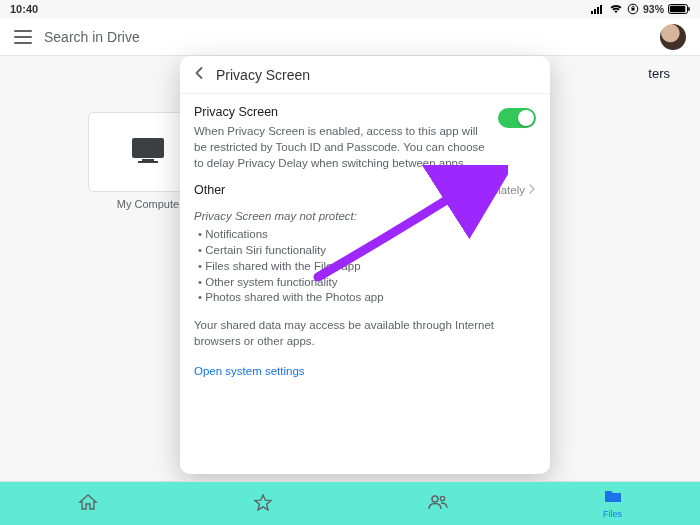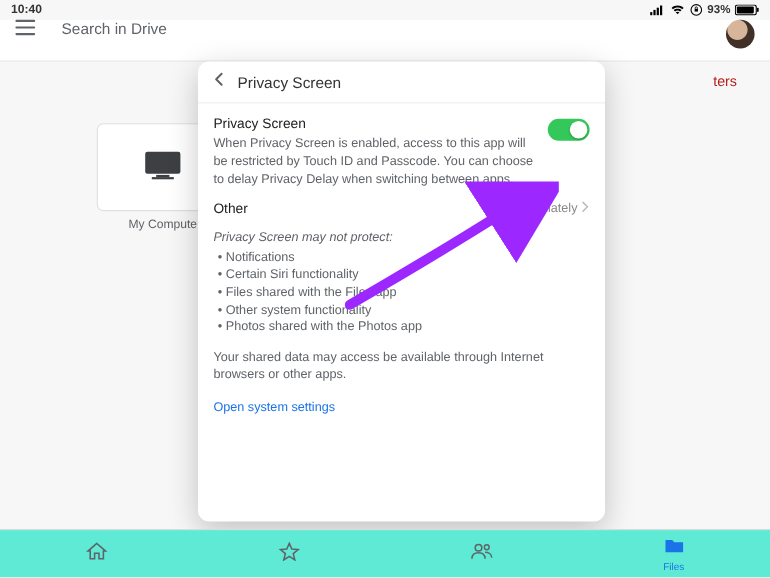--- a/index.html
+++ b/index.html
@@ -21,40 +21,41 @@
     font-size: 11px;
     font-weight: 600;
     background: #f7f7f7;
   }
   .status-right { display: flex; align-items: center; gap: 4px; }
   .status-right svg { display: block; }
   
   .search-bar {
     height: 38px;
     display: flex;
+    align-items: center;
     padding: 0 14px;
     background: #fff;
     border-bottom: 1px solid #e5e5e5;
-    gap: 24px;
+    gap: 12px;
   }
   .hamburger-icon { width: 18px; height: 14px; display:flex; flex-direction:column; justify-content:space-between; }
   .hamburger-icon span { display:block; height:2px; background:#5f6368; border-radius:1px; }
   .search-placeholder { flex:1; color:#5f6368; font-size:14px; }
   .avatar { width:26px; height:26px; border-radius:50%; background: radial-gradient(circle at 40% 35%, #d6b59a 0 38%, #403028 42% 100%); }
   
   .bg-area { position:relative; height: calc(100% - 18px - 38px - 44px); }
   .bg-tabs {
     height: 34px;
     display:flex; align-items:center;
     padding: 0 30px 0 190px;
     font-size:13px; color:#555;
     position:relative;
   }
   .bg-tabs .tab-left { flex:1; }
-  .bg-tabs .tab-right { color:#b91c1c; }
+  .bg-tabs .tab-right { color:#0f172a; }
   .bg-card {
     position:absolute;
     left: 88px; top: 56px;
     width: 120px; height: 80px;
     background:#fff;
     border:1px solid #e0e0e0;
     border-radius:6px;
     display:flex; align-items:center; justify-content:center;
   }
   .monitor-icon { width:40px; height:30px; }

